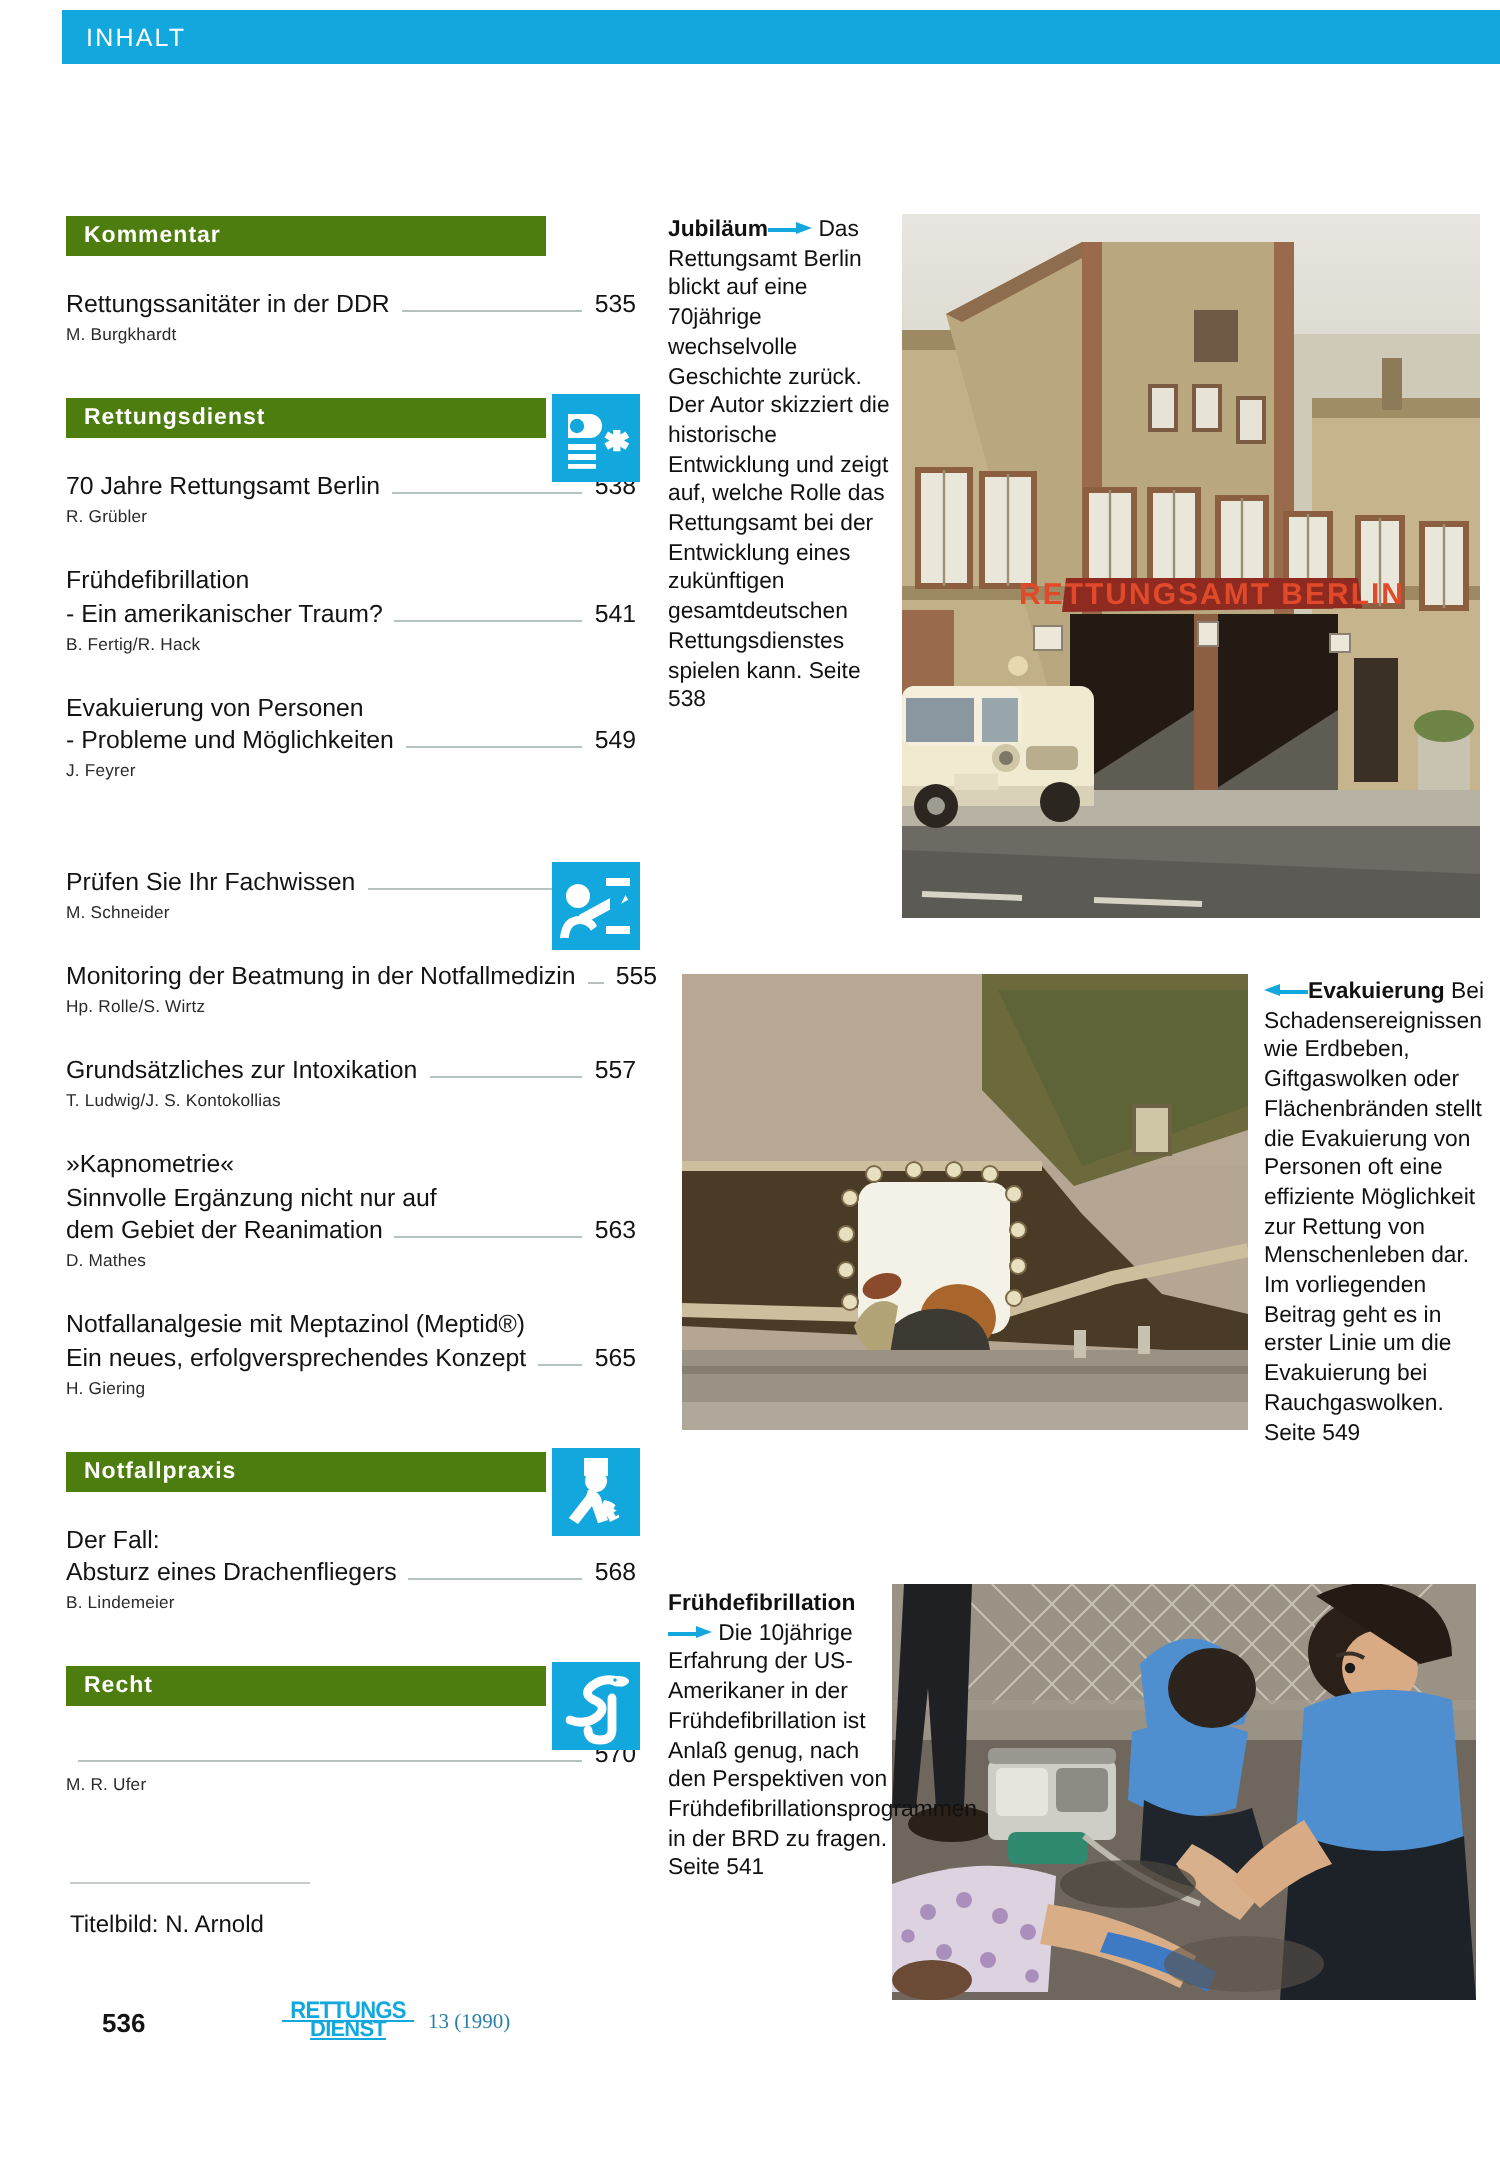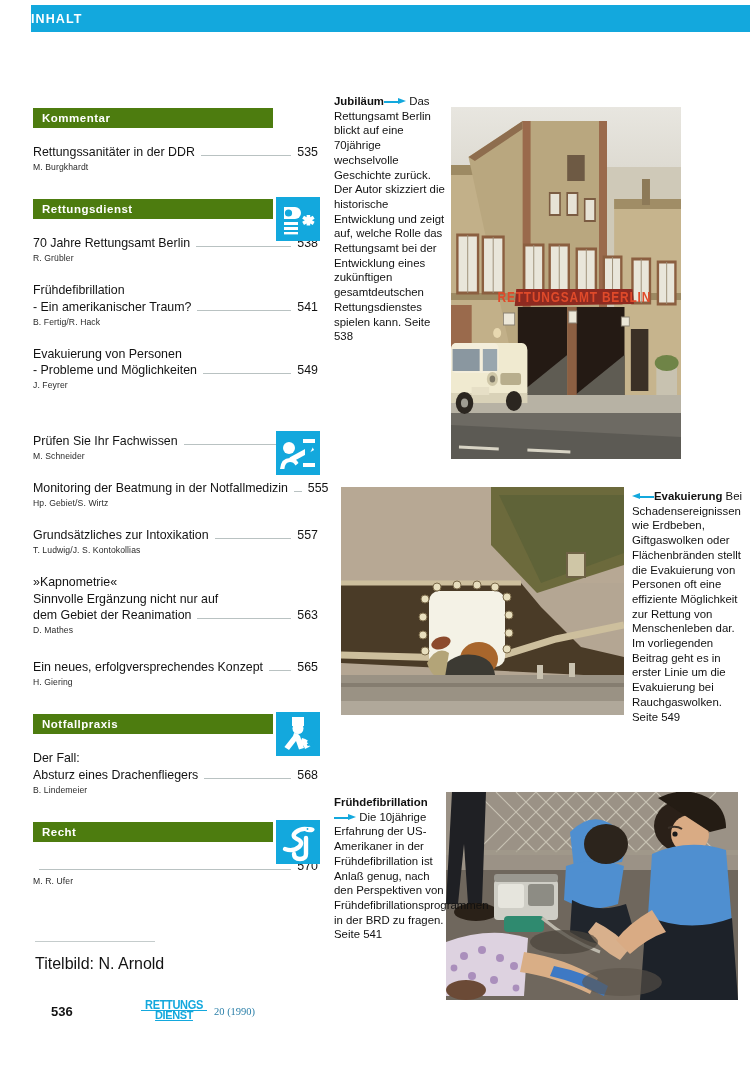--- a/index.html
+++ b/index.html
@@ -18,23 +18,23 @@
   .top-bar {
     position: absolute;
     left: 31px; top: 5px;
     width: 719px; height: 27px;
     background: #13a8dd;
     display: flex; align-items: center;
   }
   .top-bar-title {
     color: #ffffff;
     font-size: 12.5px;
-    font-weight: bold;
+    font-weight: normal;
     letter-spacing: 1.1px;
-    margin-left: 0;
+    margin-left: 12px;
   }
   .top-bar-underline {
     position: absolute;
     left: 31px; top: 32px;
     width: 719px; height: 2px;
     background: #ffffff;
   }
 
   
   .left-col {
@@ -101,21 +101,21 @@
   
   .titelbild-rule {
     position: absolute;
     left: 35px; top: 941px;
     width: 120px; height: 1px;
     background: #c5cccc;
   }
   .titelbild {
     position: absolute;
     left: 35px; top: 955px;
-    font-size: 16px;
+    font-size: 12px;
     color: #131313;
   }
 
   
   .footer-page {
     position: absolute;
     left: 51px; top: 1004px;
     font-size: 13px;
     font-weight: bold;
     color: #131313;
@@ -182,27 +182,27 @@
     width: 15px; height: 2.5px; background: #13a8dd;
   }
   .arrow-l::after {
     content: "";
     position: absolute; left: 0; top: 0;
     border-right: 8px solid #13a8dd;
     border-top: 3.5px solid transparent;
     border-bottom: 3.5px solid transparent;
   }
 
-  #blurb-jubilaeum { left: 334px; top: 94px; width: 113px; }
+  #blurb-jubilaeum { left: 334px; top: 108px; width: 113px; }
   #blurb-evakuierung { left: 632px; top: 489px; width: 112px; text-align: left; }
   #blurb-fruehdefib { left: 334px; top: 795px; width: 112px; }
 
   
   .photo { position: absolute; overflow: hidden; }
-  #photo-rettungsamt { left: 451px; top: 107px; width: 230px; height: 352px; }
+  #photo-rettungsamt { left: 451px; top: 107px; width: 289px; height: 352px; }
   #photo-evakuierung { left: 341px; top: 487px; width: 283px; height: 228px; }
   #photo-fruehdefib  { left: 446px; top: 792px; width: 292px; height: 208px; }
   .photo svg { display: block; width: 100%; height: 100%; }
 </style>
 </head>
 <body>
 
 <div class="top-bar">
   <span class="top-bar-title">INHALT</span>
 </div>
@@ -307,21 +307,21 @@
           <span class="entry-page">546</span>
         </div>
         <div class="entry-author">M. Schneider</div>
       </div>
       <div class="entry">
         <div class="entry-line">
           <span class="entry-title">Monitoring der Beatmung in der Notfallmedizin</span>
           <span class="leader"></span>
           <span class="entry-page">555</span>
         </div>
-        <div class="entry-author">Hp. Gebiet/S. Wirtz</div>
+        <div class="entry-author">Hp. Rolle/S. Wirtz</div>
       </div>
       <div class="entry">
         <div class="entry-line">
           <span class="entry-title">Grundsätzliches zur Intoxikation</span>
           <span class="leader"></span>
           <span class="entry-page">557</span>
         </div>
         <div class="entry-author">T. Ludwig/J. S. Kontokollias</div>
       </div>
       <div class="entry">
@@ -335,20 +335,21 @@
         </div>
         <div class="entry-line">
           <span class="entry-title sub">dem Gebiet der Reanimation</span>
           <span class="leader"></span>
           <span class="entry-page">563</span>
         </div>
         <div class="entry-author">D. Mathes</div>
       </div>
       <div class="entry">
         <div class="entry-line no-leader">
+          <span class="entry-title">Notfallanalgesie mit Meptazinol (Meptid®)</span>
           <span class="leader"></span>
         </div>
         <div class="entry-line">
           <span class="entry-title sub">Ein neues, erfolgversprechendes Konzept</span>
           <span class="leader"></span>
           <span class="entry-page">565</span>
         </div>
         <div class="entry-author">H. Giering</div>
       </div>
     </div>
@@ -421,21 +422,21 @@
 </div>
 
 <div class="titelbild-rule"></div>
 <div class="titelbild">Titelbild: N. Arnold</div>
 
 <div class="footer-page">536</div>
 <div class="footer-logo">
   <span class="l1">RETTUNGS</span>
   <span class="l2">DIENST</span>
 </div>
-<div class="footer-issue">20 (1990)</div>
+<div class="footer-issue">13 (1990)</div>
 
 <div class="photo" id="photo-rettungsamt">
   <svg viewBox="0 0 289 352" preserveAspectRatio="none">
     <defs>
       <linearGradient id="sky" x1="0" y1="0" x2="0" y2="1">
         <stop offset="0%" stop-color="#e8e6e0"></stop>
           <stop offset="100%" stop-color="#dedbd2"></stop>
       </linearGradient>
     </defs>
     <rect width="289" height="352" fill="#cfc9b8"></rect>

